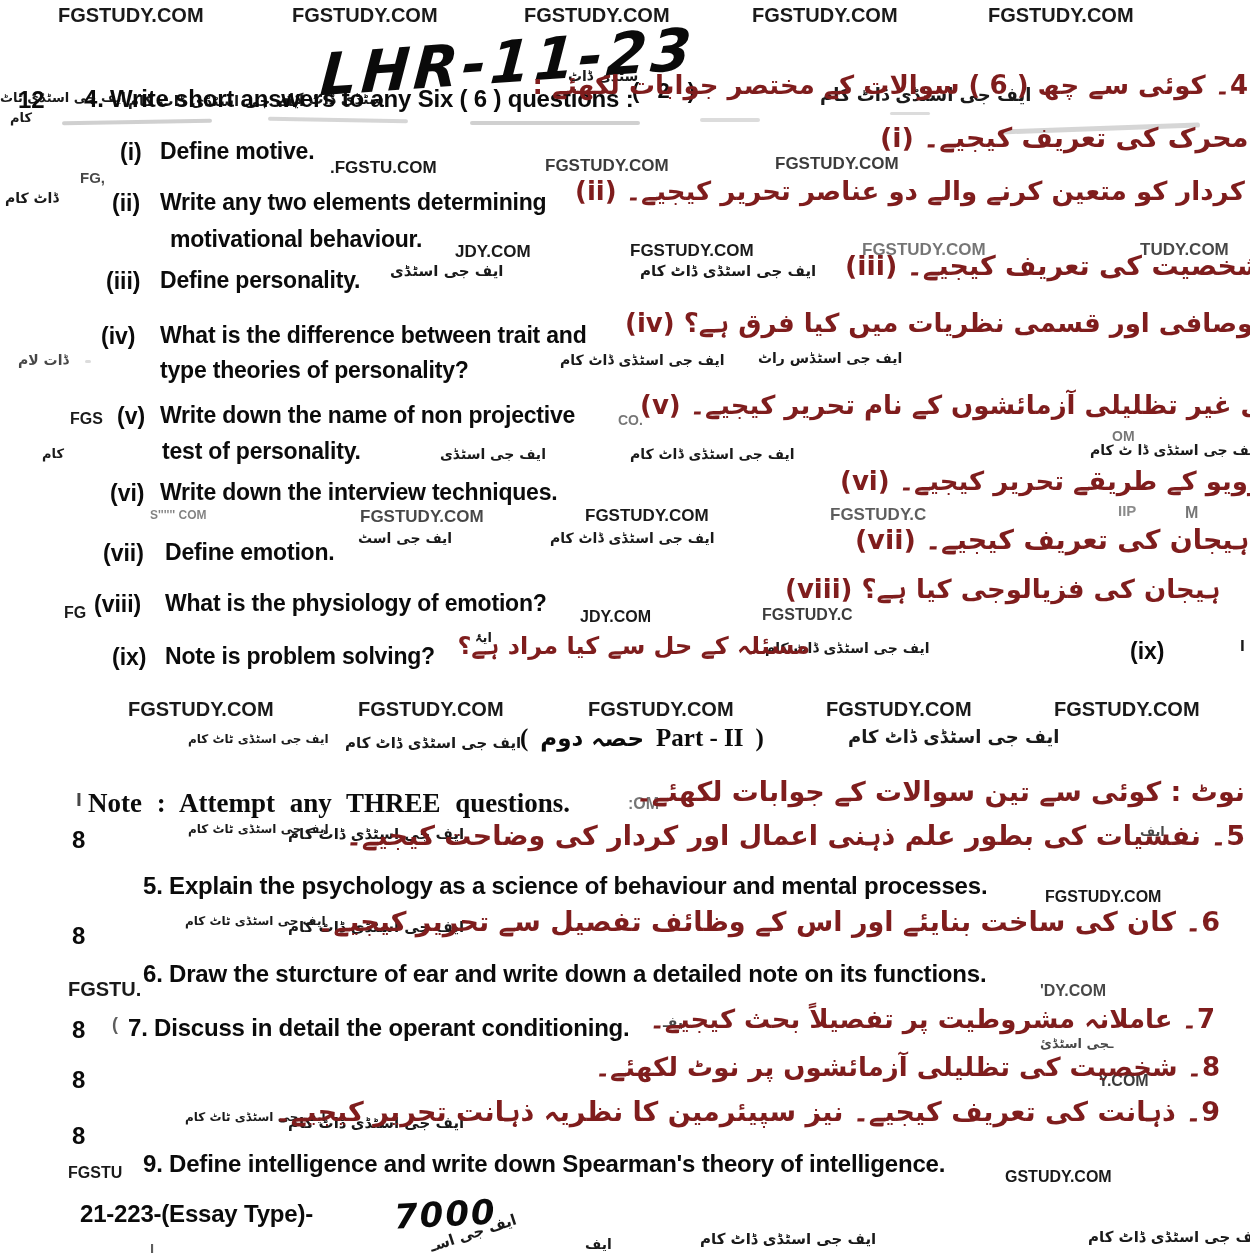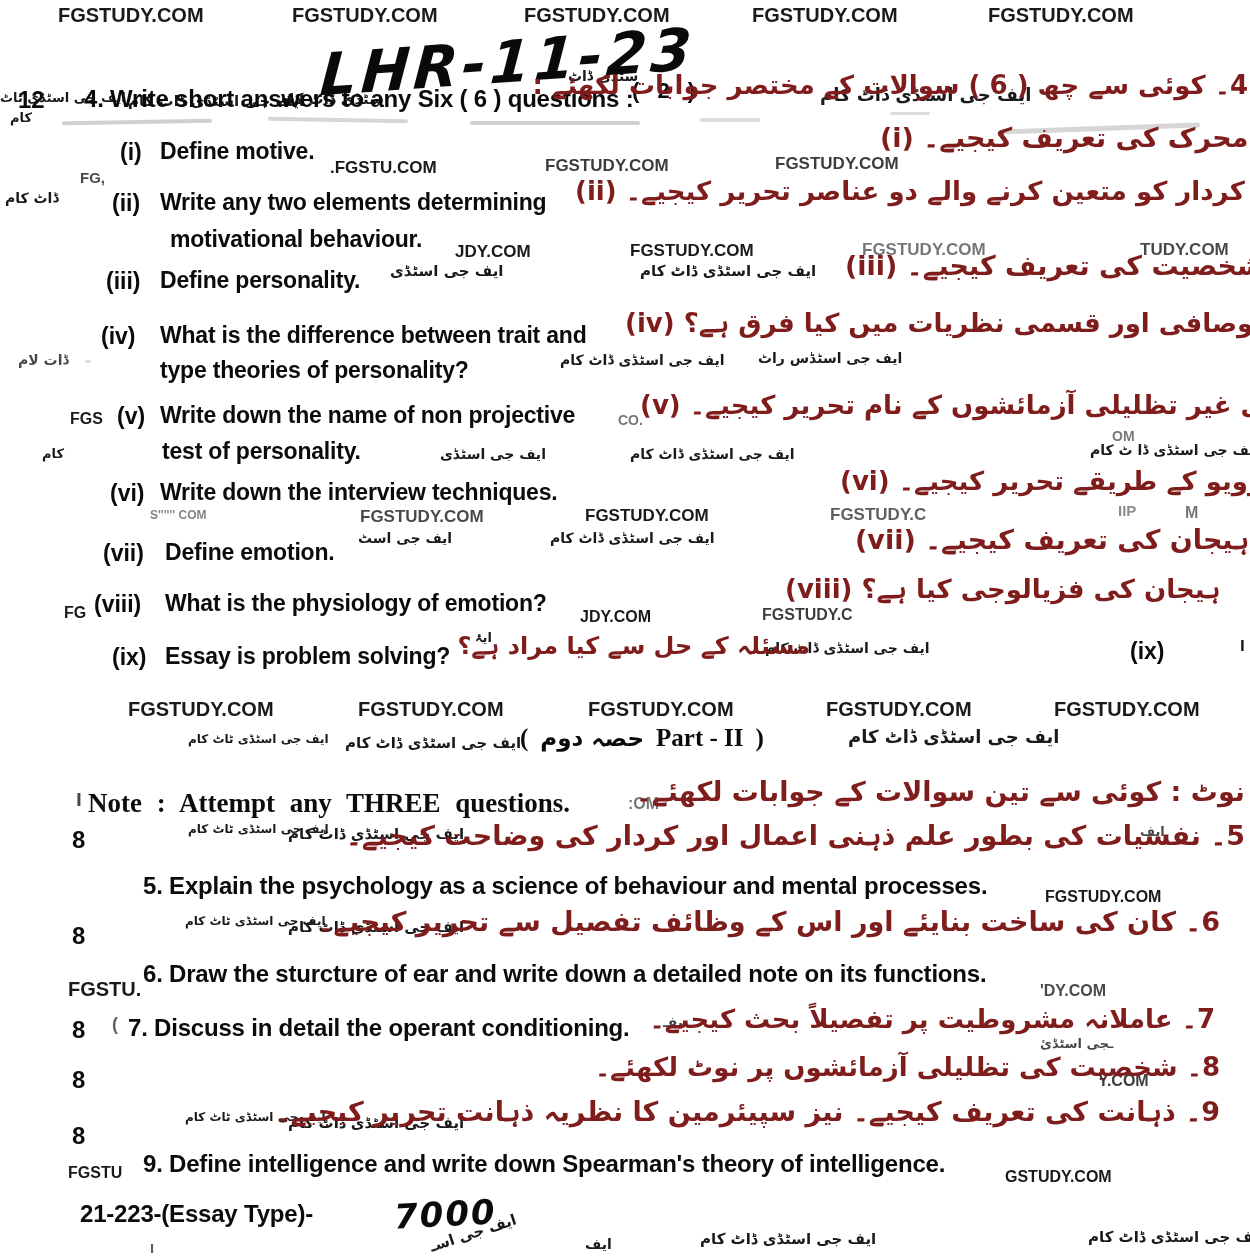--- a/index.html
+++ b/index.html
@@ -156,21 +156,21 @@
 
   <span class="qnum" style="left:103px;top:540px;">(vii)</span>
   <span class="en-q" style="left:165px;top:539px;">Define emotion.</span>
   <span class="ur" style="left:855px;top:524px;width:355px;font-size:27px;">(vii) ہیجان کی تعریف کیجیے۔</span>
 
   <span class="qnum" style="left:94px;top:591px;">(viii)</span>
   <span class="en-q" style="left:165px;top:590px;">What is the physiology of emotion?</span>
   <span class="ur" style="left:785px;top:574px;width:425px;font-size:26px;">(viii) ہیجان کی فزیالوجی کیا ہے؟</span>
 
   <span class="qnum" style="left:112px;top:644px;">(ix)</span>
-  <span class="en-q" style="left:165px;top:643px;">Essay is problem solving?</span>
+  <span class="en-q" style="left:165px;top:643px;">Note is problem solving?</span>
   <span class="ur" style="left:520px;top:632px;width:290px;font-size:24px;text-align:right;">مسئلہ کے حل سے کیا مراد ہے؟</span>
   <span class="qnum" style="left:1130px;top:638px;">(ix)</span>
 
   <div class="part2" style="left:520px;top:724px;">
     <span>(</span>
     <span class="ur-in">حصہ دوم</span>
     <span>Part - II</span>
     <span>)</span>
   </div>
 

